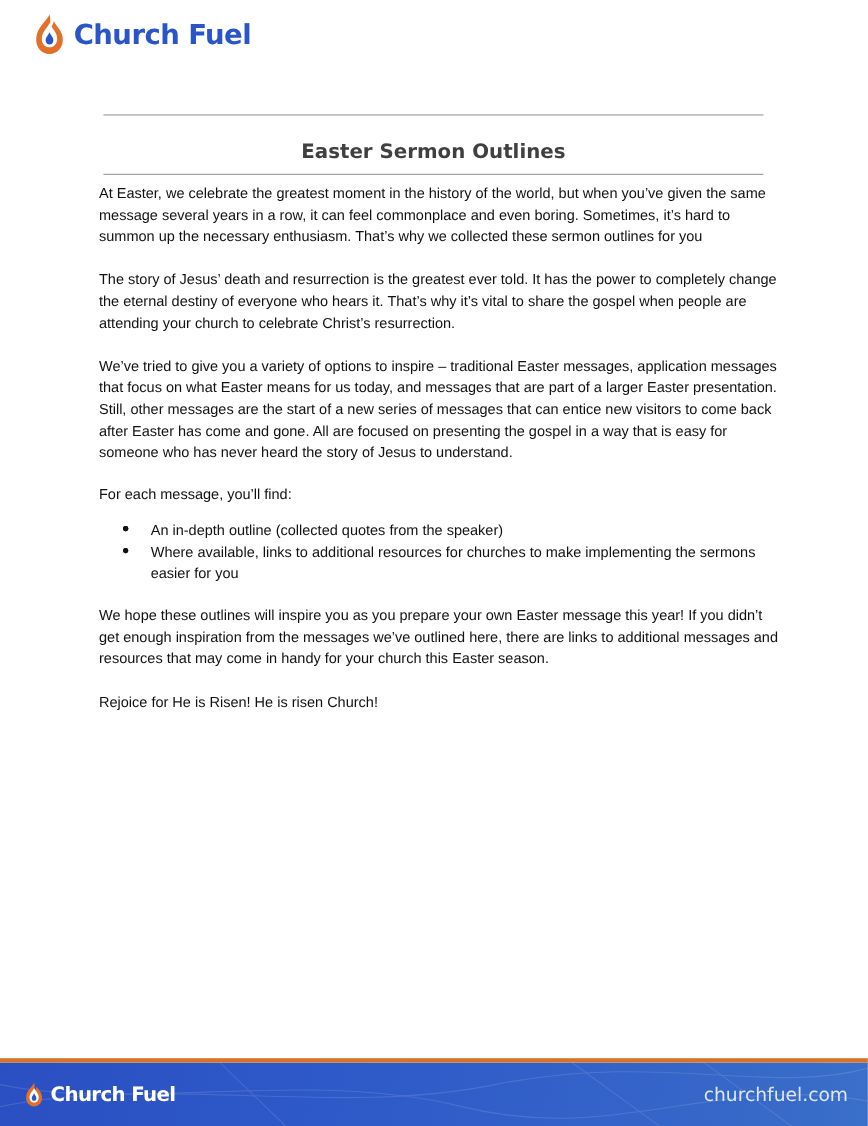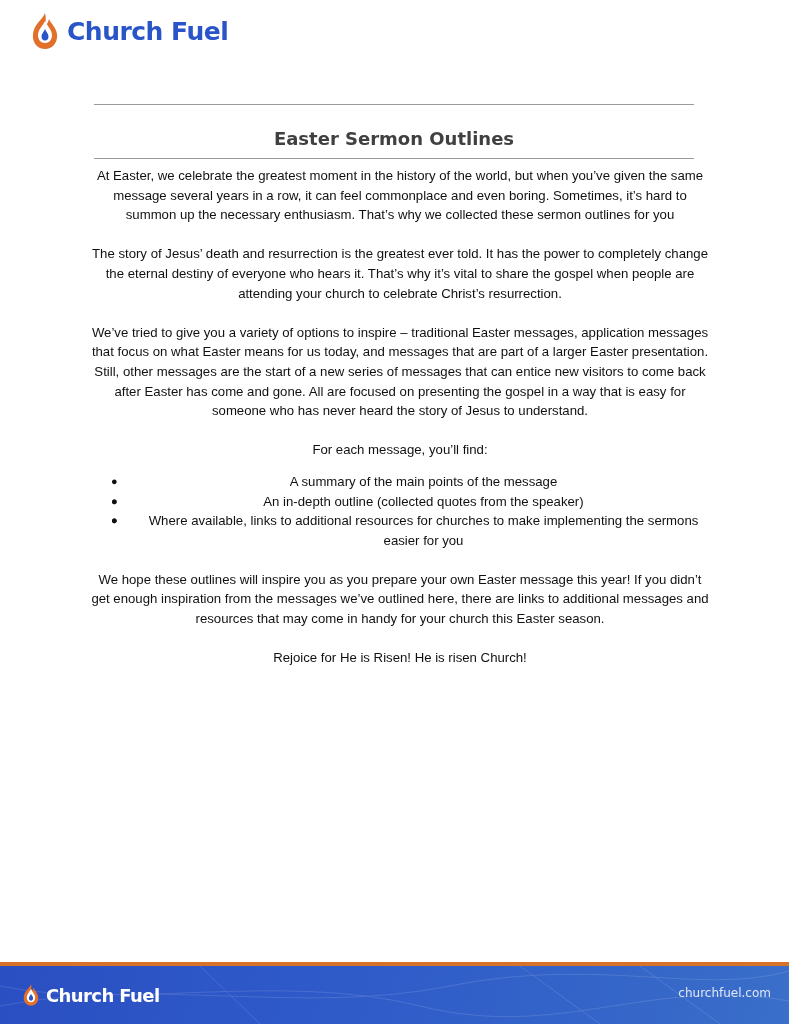--- a/index.html
+++ b/index.html
@@ -20,21 +20,21 @@
       border-top: 1.5px solid #9a9a9a;
     }
     .rule.top { top: 104px; }
     .rule.bottom { top: 158px; }
     .doc-title {
       position: absolute; left: 94px; width: 600px; top: 117px; text-align: center;
       font-family: "DejaVu Sans", sans-serif; font-weight: bold; font-size: 18px; color: #404040; margin-top: 11px;
     }
     .body-text {
       position: absolute; left: 90px; top: 166px; width: 620px;
-      font-size: 13.2px; line-height: 19.6px; color: #111; text-align: center;
+      font-size: 13.2px; line-height: 19.6px; color: #111;
     }
     .body-text p { margin: 0 0 19.6px 0; }
     .body-text p.tight { margin-bottom: 12px; }
     .body-text ul { margin: 0 0 19.6px 0; padding-left: 47px; list-style: none; }
     .body-text li { position: relative; }
     .body-text li .bullet {
       position: absolute; left: -26px; top: 0; font-size: 11px;
     }
     .footer {
       position: absolute; left: 0; top: 962px; width: 789px; height: 62px;
@@ -49,21 +49,21 @@
     .footer-logo {
       position: absolute; left: 22px; top: 17px; display: flex; align-items: center;
     }
     .footer-logo .flame { width: 18px; height: 24px; margin-right: 6px; }
     .footer-logo .wordmark {
       font-family: "DejaVu Sans", sans-serif; font-weight: bold; font-size: 18px;
       color: #ffffff; letter-spacing: -0.6px;
     }
     .footer-url {
       position: absolute; right: 18px; top: 20px;
-      font-family: "DejaVu Sans", sans-serif; font-size: 12px; color: #dfe7f7; text-align: center;
+      font-family: "DejaVu Sans", sans-serif; font-size: 17px; color: #dfe7f7; text-align: center;
     }
   </style>
 </head>
 <body>
 
 <div class="header-logo">
   <svg class="flame" viewBox="0 0 30 38">
     <path d="M15 1 C13 7, 4 12, 3 22 C2 31, 8 37, 15 37 C22 37, 28 31, 27 22 C26 15, 21 12, 19 7 C18 11, 17 12, 15 13 C16 9, 16 5, 15 1 Z" fill="#e0702a"></path>
     <path d="M15 9 C13 14, 8 17, 8 23 C8 28, 11 31, 15 31 C19 31, 22 28, 22 23 C22 18, 18 15, 15 9 Z" fill="#ffffff"></path>
     <path d="M15 17 C14 20, 11.5 21.5, 11.5 24.5 C11.5 27, 13 28.5, 15 28.5 C17 28.5, 18.5 27, 18.5 24.5 C18.5 21.5, 16 20, 15 17 Z" fill="#2a55c9"></path>
@@ -74,21 +74,21 @@
 <div class="rule top"></div>
 <div class="doc-title">Easter Sermon Outlines</div>
 <div class="rule bottom"></div>
 
 <div class="body-text">
   <p>At Easter, we celebrate the greatest moment in the history of the world, but when you’ve given the same message several years in a row, it can feel commonplace and even boring. Sometimes, it’s hard to summon up the necessary enthusiasm. That’s why we collected these sermon outlines for you</p>
   <p>The story of Jesus’ death and resurrection is the greatest ever told.  It has the power to completely change the eternal destiny of everyone who hears it.  That’s why it’s vital to share the gospel when people are attending your church to celebrate Christ’s resurrection.</p>
   <p>We’ve tried to give you a variety of options to inspire – traditional Easter messages, application messages that focus on what Easter means for us today, and messages that are part of a larger Easter presentation. Still, other messages are the start of a new series of messages that can entice new visitors to come back after Easter has come and gone. All are focused on presenting the gospel in a way that is easy for someone who has never heard the story of Jesus to understand.</p>
   <p class="tight">For each message, you’ll find:</p>
   <ul>
-    <li><span class="bullet">●</span><span>A summary of the main points of the message</span></li>
+    <li><span class="bullet">●</span></li>
     <li><span class="bullet">●</span></li>
     <li><span class="bullet">●</span><span>An in-depth outline (collected quotes from the speaker)</span></li>
     <li><span class="bullet">●</span></li>
     <li><span class="bullet">●</span><span>Where available, links to additional resources for churches to make implementing the sermons easier for you</span></li>
   </ul>
   <p>We hope these outlines will inspire you as you prepare your own Easter message this year!  If you didn’t get enough inspiration from the messages we’ve outlined here, there are links to additional messages and resources that may come in handy for your church this Easter season.</p>
   <p>Rejoice for He is Risen! He is risen Church!</p>
 </div>
 
 <div class="footer">

